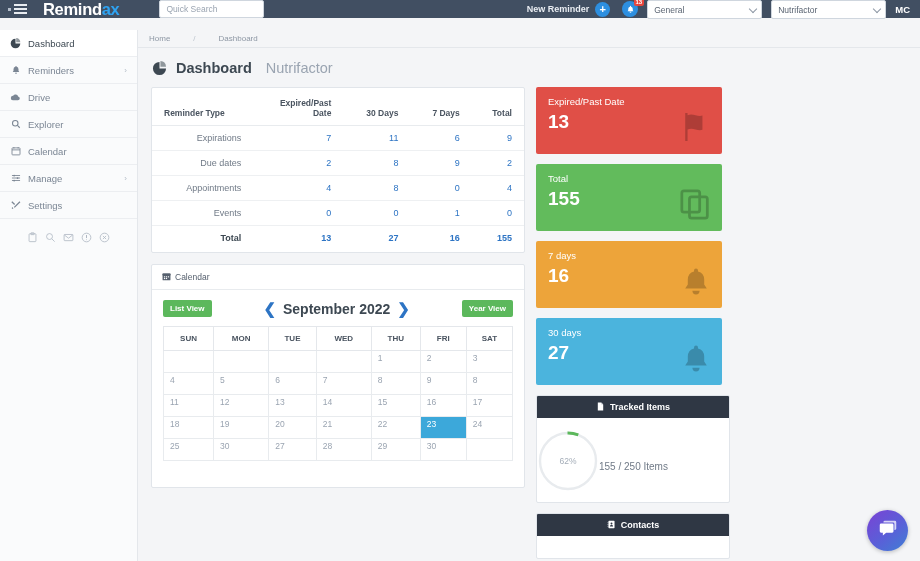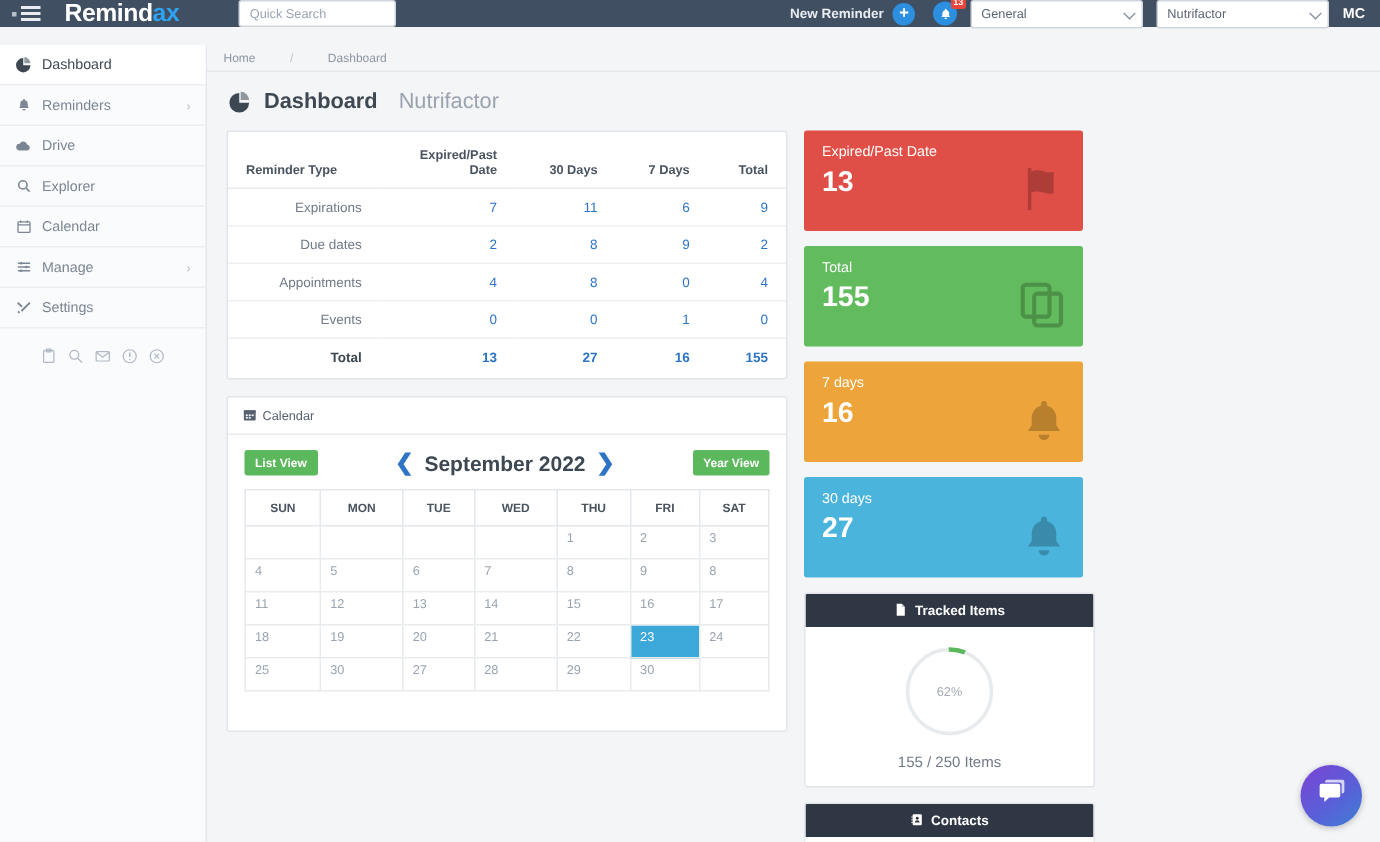--- a/index.html
+++ b/index.html
@@ -184,21 +184,21 @@
   }
   .cal-grid td.today { background: #3ca8da; color: #fff; }
   .cal-wrap-inner { padding: 0 11px; }
 
   
   .w { width: 194px; border-radius: 2px; overflow: hidden; border: 1px solid #e1e5ea; background: #fff; }
   .w-head {
     background: #2f3744; color: #fff; font-size: 9px; font-weight: bold;
     height: 22px; display: flex; align-items: center; justify-content: center; gap: 5px;
   }
-  .w-body { padding: 12px 0 10px; display: flex; flex-direction: column; align-items: center; }
+  .w-body { padding: 12px 0 10px; display: flex; flex-direction: row; align-items: center; }
   .donut { position: relative; width: 62px; height: 62px; }
   .donut-pct {
     position: absolute; inset: 0; display: flex; align-items: center;
     justify-content: center; font-size: 8.5px; color: #a4adb8;
   }
   .w-foot { font-size: 10px; color: #707a87; margin-top: 11px; }
 
   
   .chat-fab {
     position: absolute; right: 12px; bottom: 10px;

